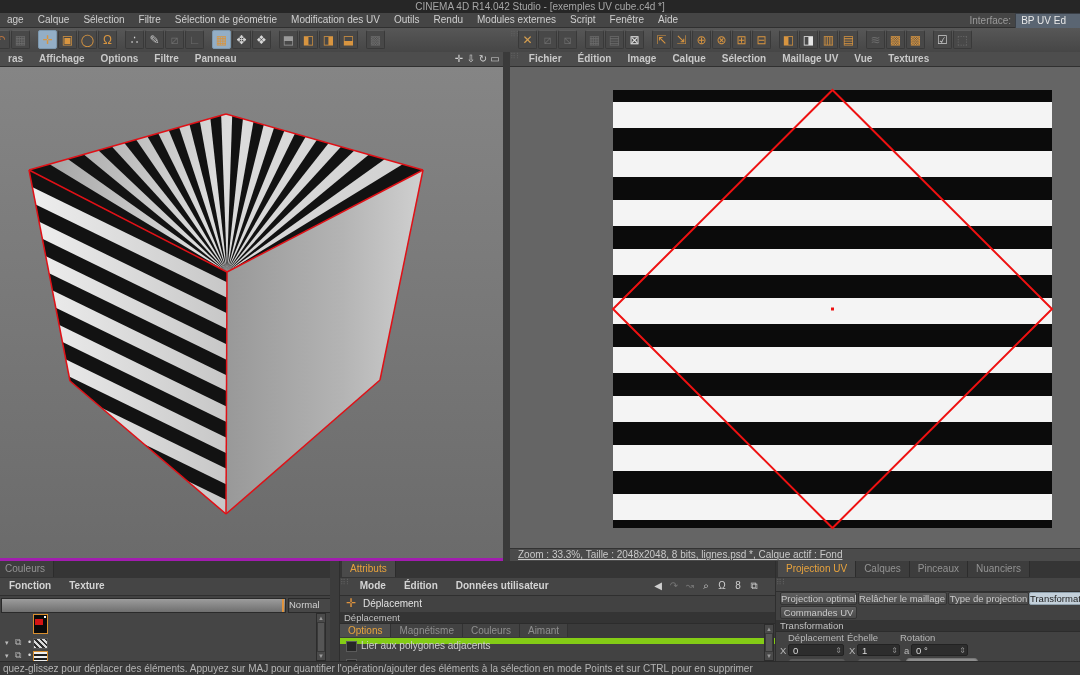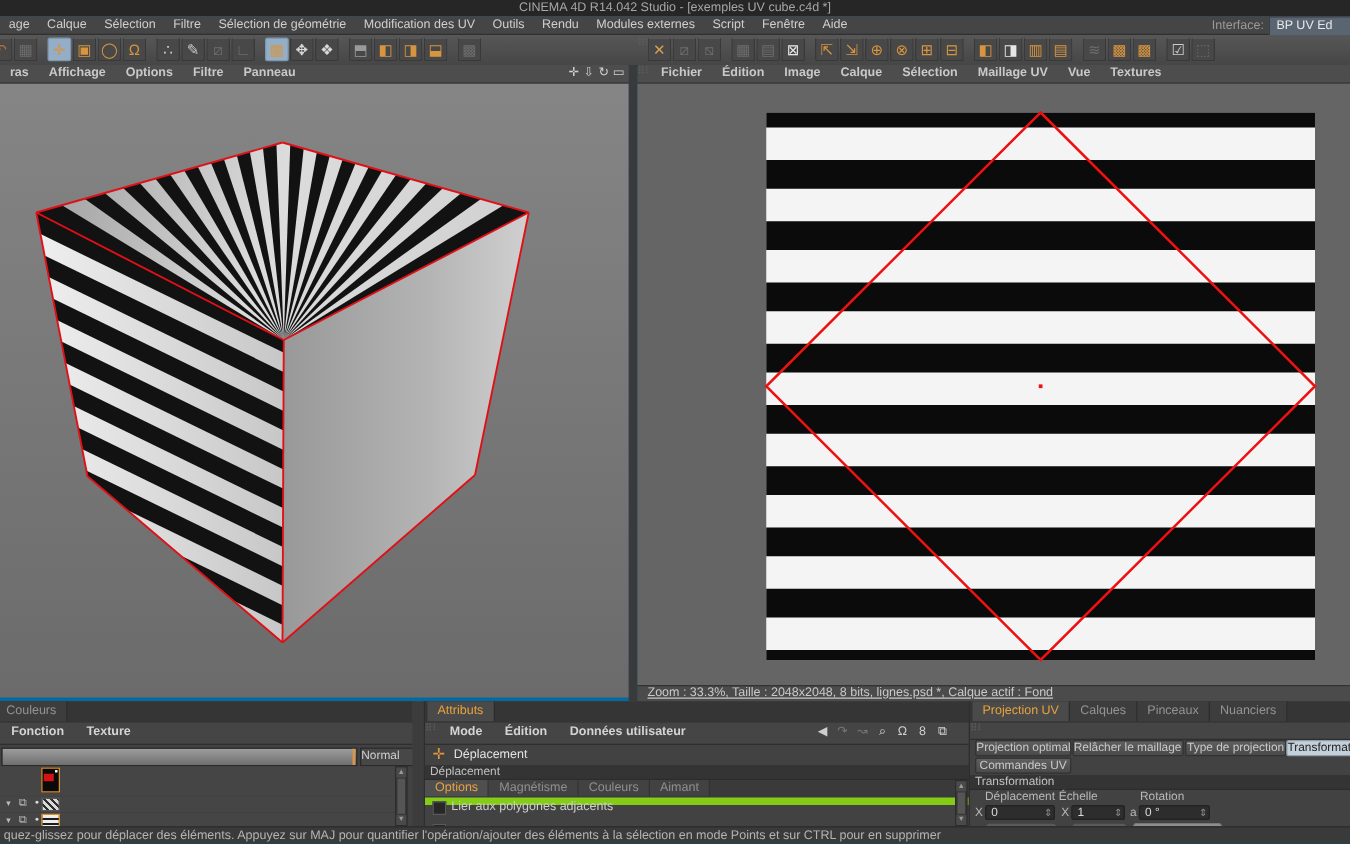--- a/index.html
+++ b/index.html
@@ -1,18 +1,18 @@
 <!DOCTYPE html>
 <html><head>
 <meta charset="utf-8">
 <style>
   html,body{margin:0;padding:0;background:#222;}
   #page{position:relative;width:1080px;height:675px;overflow:hidden;
         font-family:"Liberation Sans",sans-serif;font-size:10px;color:#c9c9c9;
-        background:#0369a1;user-select:none;}
+        background:#a21caf;user-select:none;}
   
   #title-bar{position:absolute;left:0;top:0;width:1080px;height:13px;background:#262626;
              color:#a6a6a6;text-align:center;line-height:13px;font-size:10px;}
   #menu-row{position:absolute;left:0;top:13px;width:1080px;height:14px;background:#454545;
             border-bottom:1px solid #303030;line-height:14px;white-space:nowrap;}
   #main-menu{position:absolute;left:0;top:0;height:14px;}
   .menu-item{display:inline-block;padding:0 7px;color:#cfcfcf;}
   #interface-area{position:absolute;right:0;top:0;height:14px;line-height:13px;}
   #interface-label{color:#9a9a9a;margin-right:4px;}
   #interface-value{display:inline-block;background:#5a6572;color:#e8e8e8;padding:0 14px 1px 5px;
@@ -327,21 +327,21 @@
           <div class="pbtn" style="left: 82px; width: 89px; top: 31px;">Relâcher le maillage UV</div>
           <div class="pbtn" style="left: 172px; width: 81px; top: 31px;">Type de projection</div>
           <div class="pbtn sel" style="left: 253px; width: 61px; top: 31px;">Transformation</div>
           <div class="pbtn" style="left: 4px; width: 77px; top: 45px;">Commandes UV</div>
         </div>
       <div class="sect-header" style="top:59px;">
         <span>Transformation</span>
       </div>
       <span class="fld-label" style="left:12px;top:71px;">Déplacement</span>
       <span class="fld-label" style="left:71px;top:71px;">Échelle</span>
-      <span class="fld-label" style="left:136px;top:71px;text-align:right;">Rotation</span>
+      <span class="fld-label" style="left:124px;top:71px;text-align:right;">Rotation</span>
 
       <span class="fld-label" style="left:4px;top:84px;">X</span>
       <span class="fld" style="left:12px;top:83px;width:56px;">
         <span>0</span><span class="stp">⇕</span>
       </span>
       <span class="fld-label" style="left:73px;top:84px;">X</span>
       <span class="fld" style="left:81px;top:83px;width:43px;">
         <span>1</span><span class="stp">⇕</span>
       </span>
       <span class="fld-label" style="left:128px;top:84px;">a</span>

